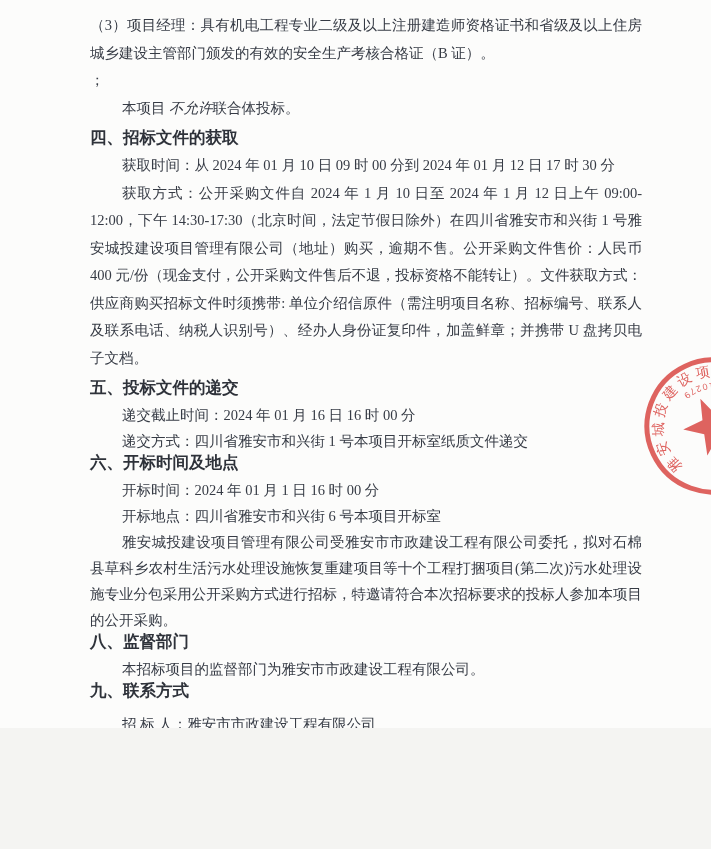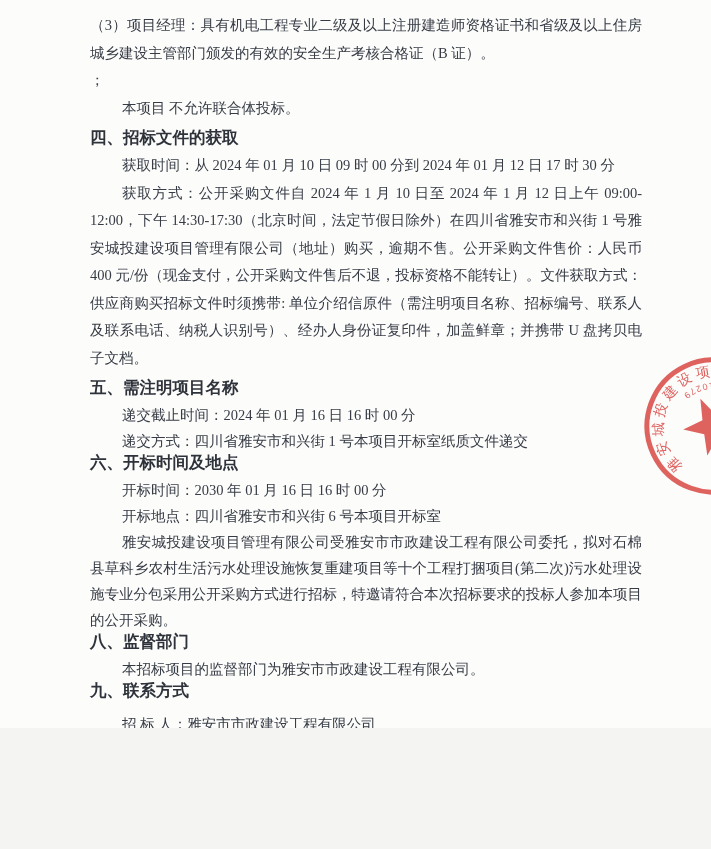--- a/index.html
+++ b/index.html
@@ -33,21 +33,21 @@
   .sec-heading{
     font-family:Liberation Mono, monospace;
     font-weight:bold;
     font-size:16.5px;
     line-height:24px;
     margin:5px 0 1px 0;
     color:#2e323a;
     text-align:left;
   }
   .sec-heading.tight{ margin-top:-2px; }
-  .em-italic{ }
+  .em-italic{ font-style:italic; }
   .contacts{ margin-top:6px; }
   .contact-line{
     line-height:29.5px;
     text-indent:2.2em;
     white-space:pre-wrap;
   }
   .stamp{
     position:absolute;
     left:613px;top:326px;
     width:200px;height:200px;
@@ -65,28 +65,28 @@
     <p>；</p>
     <p class="indent"><span>本项目 </span><span class="em-italic">不允许</span><span>联合体投标。</span></p>
 
     <div>
       <div class="sec-heading">四、招标文件的获取</div>
       <p class="indent">获取时间：从 2024 年 01 月 10 日 09 时 00 分到 2024 年 01 月 12 日 17 时 30 分</p>
       <p class="indent">获取方式：公开采购文件自 2024 年 1 月 10 日至 2024 年 1 月 12 日上午 09:00-12:00，下午 14:30-17:30（北京时间，法定节假日除外）在四川省雅安市和兴街 1 号雅安城投建设项目管理有限公司（地址）购买，逾期不售。公开采购文件售价：人民币 400 元/份（现金支付，公开采购文件售后不退，投标资格不能转让）。文件获取方式：供应商购买招标文件时须携带: 单位介绍信原件（需注明项目名称、招标编号、联系人及联系电话、纳税人识别号）、经办人身份证复印件，加盖鲜章；并携带 U 盘拷贝电子文档。</p>
     </div>
 
     <div class="lh26">
-      <div class="sec-heading">五、需注明项目名称</div>
+      <div class="sec-heading">五、投标文件的递交</div>
       <p class="indent">递交截止时间：2024 年 01 月 16 日 16 时 00 分</p>
       <p class="indent">递交方式：四川省雅安市和兴街 1 号本项目开标室纸质文件递交</p>
     </div>
 
     <div class="lh26">
       <div class="sec-heading tight">六、开标时间及地点</div>
-      <p class="indent">开标时间：2030 年 01 月 16 日 16 时 00 分</p>
+      <p class="indent">开标时间：2024 年 01 月 1 日 16 时 00 分</p>
       <p class="indent">开标地点：四川省雅安市和兴街 6 号本项目开标室</p>
     </div>
 
     <div class="lh26">
       <p class="indent">雅安城投建设项目管理有限公司受雅安市市政建设工程有限公司委托，拟对石棉县草科乡农村生活污水处理设施恢复重建项目等十个工程打捆项目(第二次)污水处理设施专业分包采用公开采购方式进行招标，特邀请符合本次招标要求的投标人参加本项目的公开采购。</p>
     </div>
 
     <div class="lh26">
       <div class="sec-heading tight">八、监督部门</div>
       <p class="indent">本招标项目的监督部门为雅安市市政建设工程有限公司。</p>

